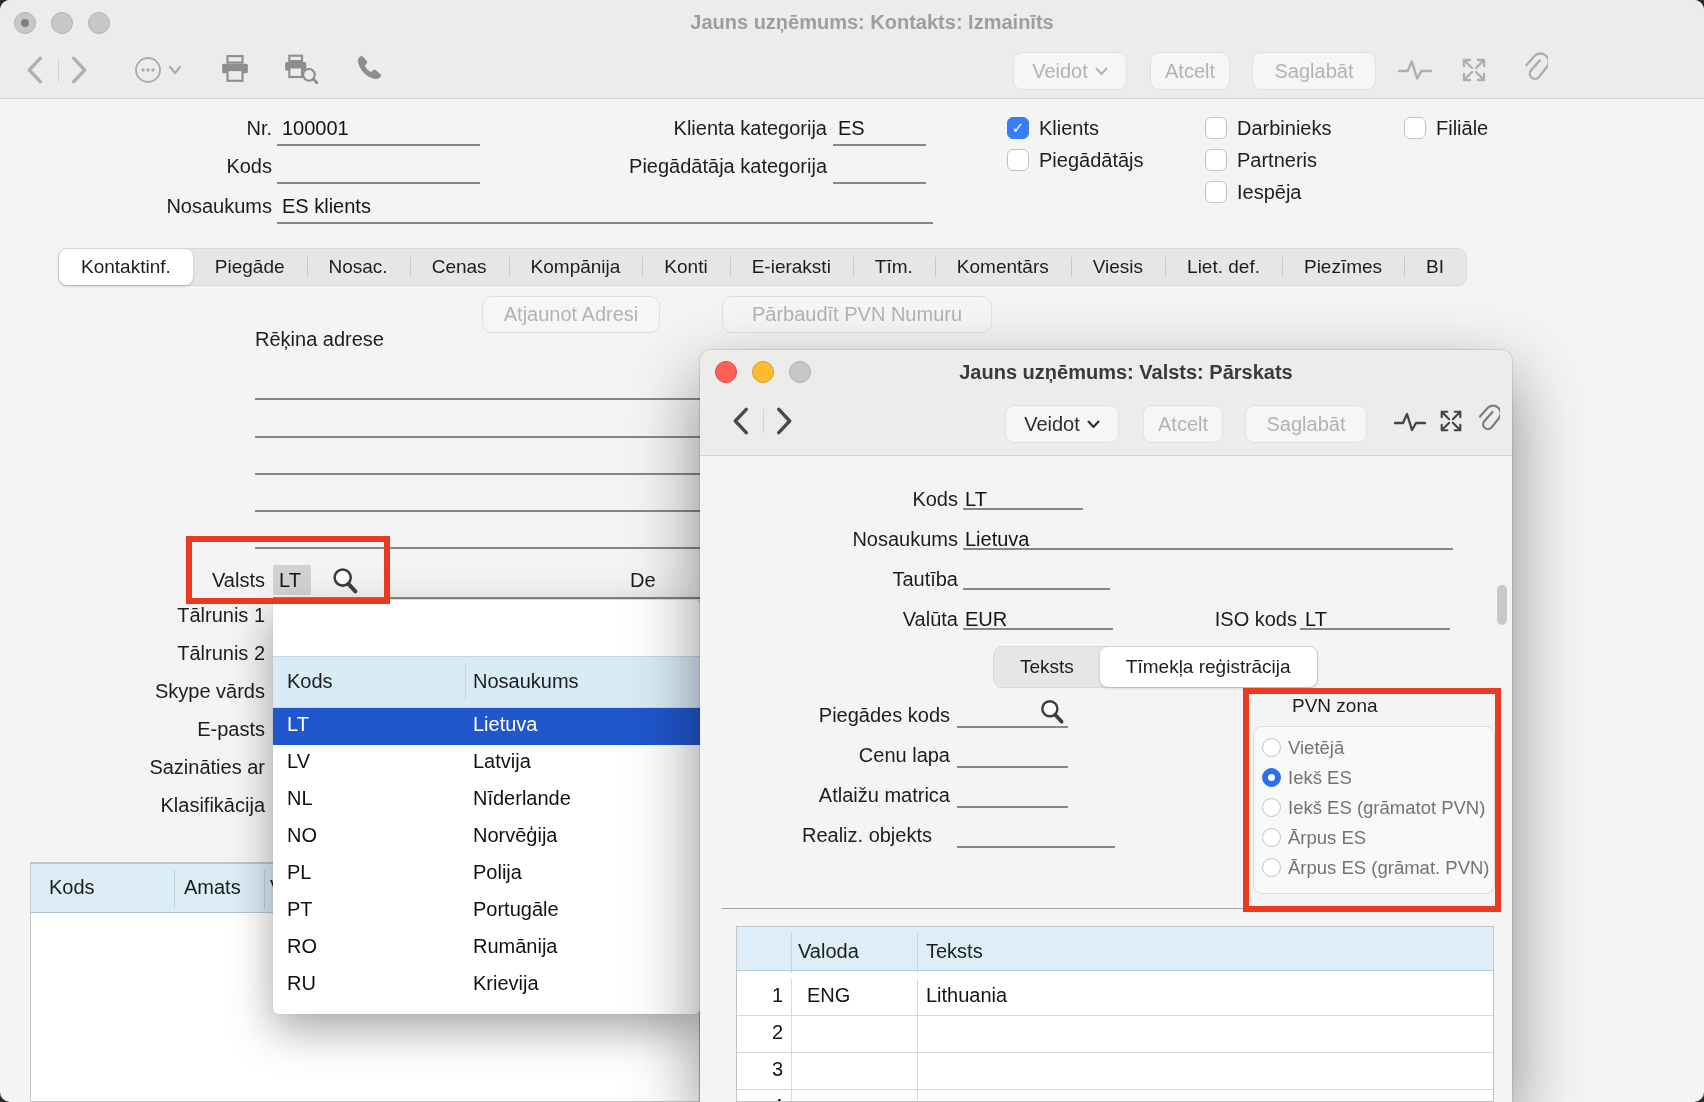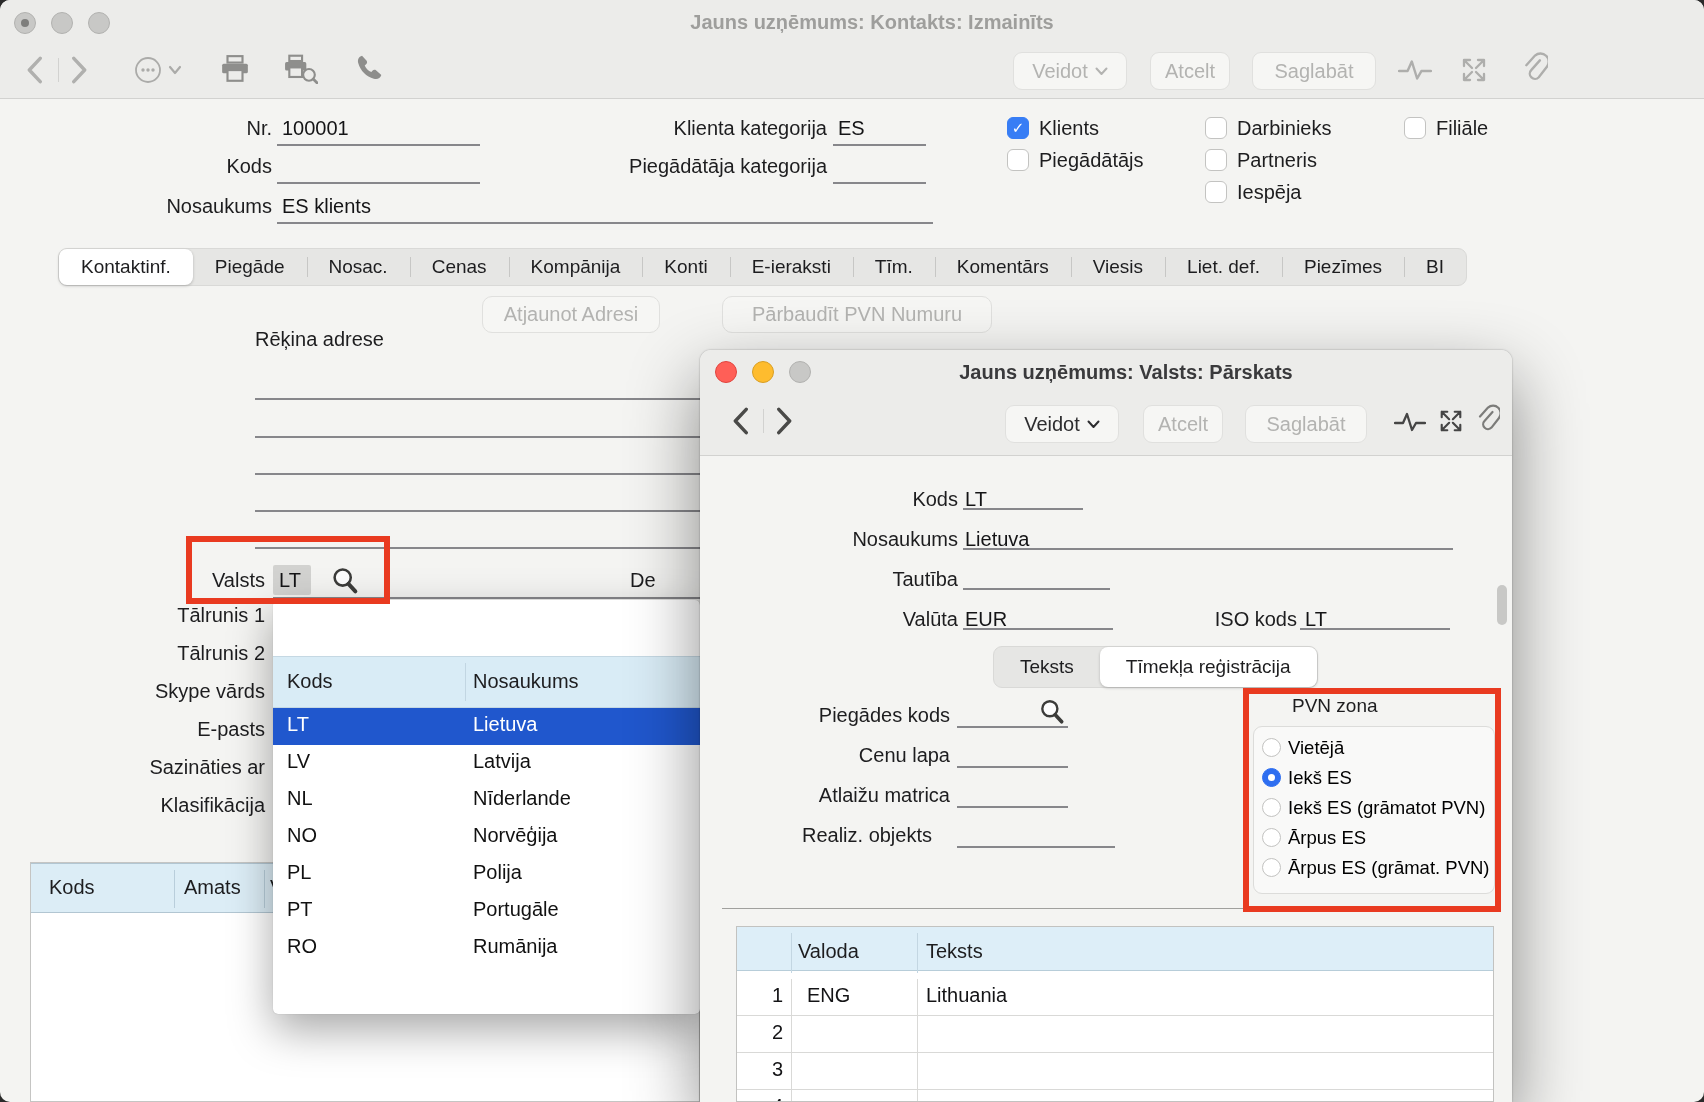--- a/index.html
+++ b/index.html
@@ -35,21 +35,21 @@
   .dd-row{position:absolute;left:0;right:0;height:37px;font-size:20px;color:#111;}
   .dd-row.sel{background:#2057cd;color:#fff;}
   .dd-c{position:absolute;left:14px;top:5px;white-space:nowrap;}
   .dd-n{position:absolute;left:200px;top:5px;white-space:nowrap;}
   .redbox{position:absolute;border:6px solid #e93a20;box-sizing:border-box;}
   .cwin{position:absolute;left:700px;top:350px;width:812px;height:752px;background:#f4f4f2;border-radius:11px 11px 0 0;
         box-shadow:0 28px 70px rgba(0,0,0,.45),0 0 2px rgba(0,0,0,.35);overflow:hidden;z-index:100;}
   .radio{position:absolute;width:19px;height:19px;border-radius:50%;background:#fff;border:1px solid #c3c3c1;box-sizing:border-box;}
   .radio.on{background:#2e6ef0;border-color:#2e6ef0;}
   .radio.on::after{content:"";position:absolute;left:5px;top:5px;width:7px;height:7px;background:#fff;border-radius:50%;}
-  .rlbl{position:absolute;font-size:18.5px;line-height:22px;color:#000000;white-space:nowrap;}
+  .rlbl{position:absolute;font-size:18.5px;line-height:22px;color:#737373;white-space:nowrap;}
   .tbl{position:absolute;background:#fff;border:1px solid #c5c5c3;box-sizing:border-box;overflow:hidden;}
   .tbl-head{position:absolute;left:0;right:0;top:0;background:#dcedf6;border-bottom:1px solid #b2c6d2;box-sizing:border-box;}
   .th{position:absolute;font-size:20px;color:#1d1d1f;white-space:nowrap;}
   .vline{position:absolute;width:1px;}
   .hline{position:absolute;height:1px;}
   .cell{position:absolute;font-size:20px;color:#141416;white-space:nowrap;}
   svg{display:block;}
 </style>
 </head>
 <body>
@@ -257,20 +257,24 @@
       <span class="dd-n">Polija</span>
     </div>
     <div class="dd-row" style="top:293px;">
       <span class="dd-c">PT</span>
       <span class="dd-n">Portugāle</span>
     </div>
     <div class="dd-row" style="top:330px;">
       <span class="dd-c">RO</span>
       <span class="dd-n">Rumānija</span>
     </div>
+    <div class="dd-row" style="top:367px;">
+      <span class="dd-c">RU</span>
+      <span class="dd-n">Krievija</span>
+    </div>
   </div>
 
   <div class="cwin">
     <div class="chrome" style="height:105px;">
       <div class="light" style="left:15px;top:11px;background:#ff5f57;border-color:#e0443e;"></div>
       <div class="light" style="left:52px;top:11px;background:#febc2e;border-color:#d89e24;"></div>
       <div class="light" style="left:89px;top:11px;"></div>
       <div class="wtitle" style="top:11px;color:#3a3a3c;">Jauns uzņēmums: Valsts: Pārskats</div>
 
       <div class="icon" style="left:30px;top:57px;color:#4a4a48;">

